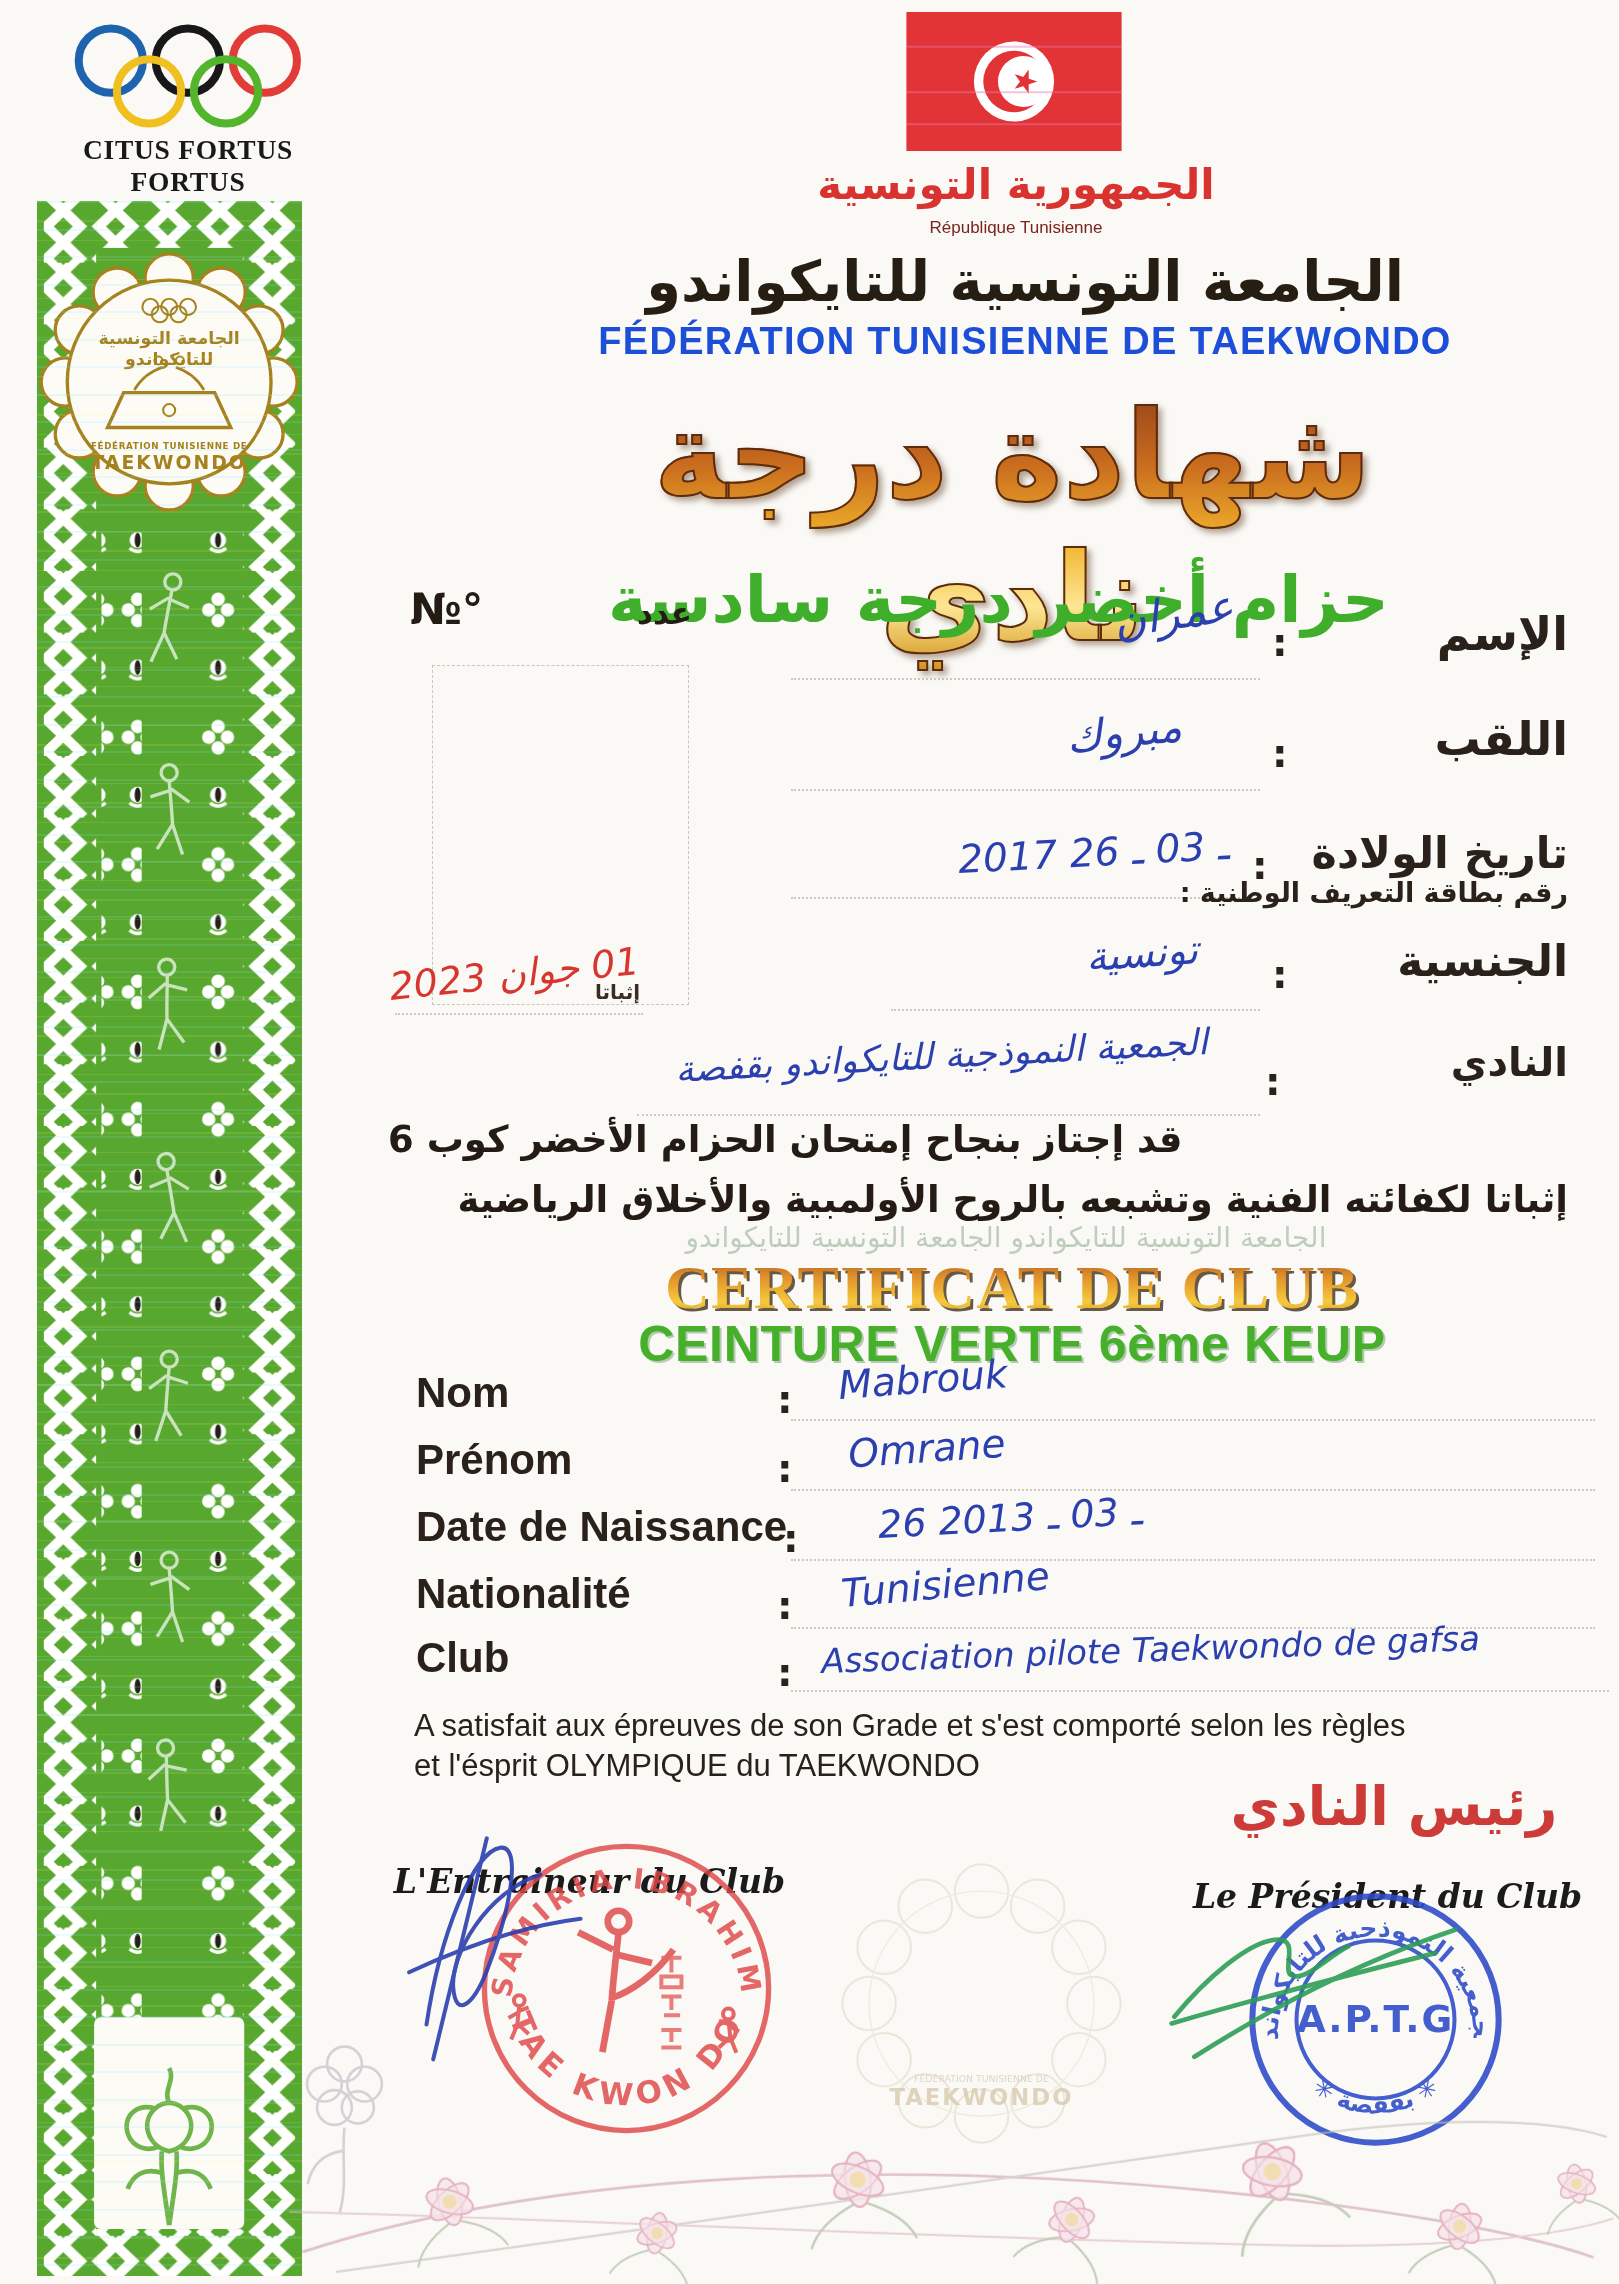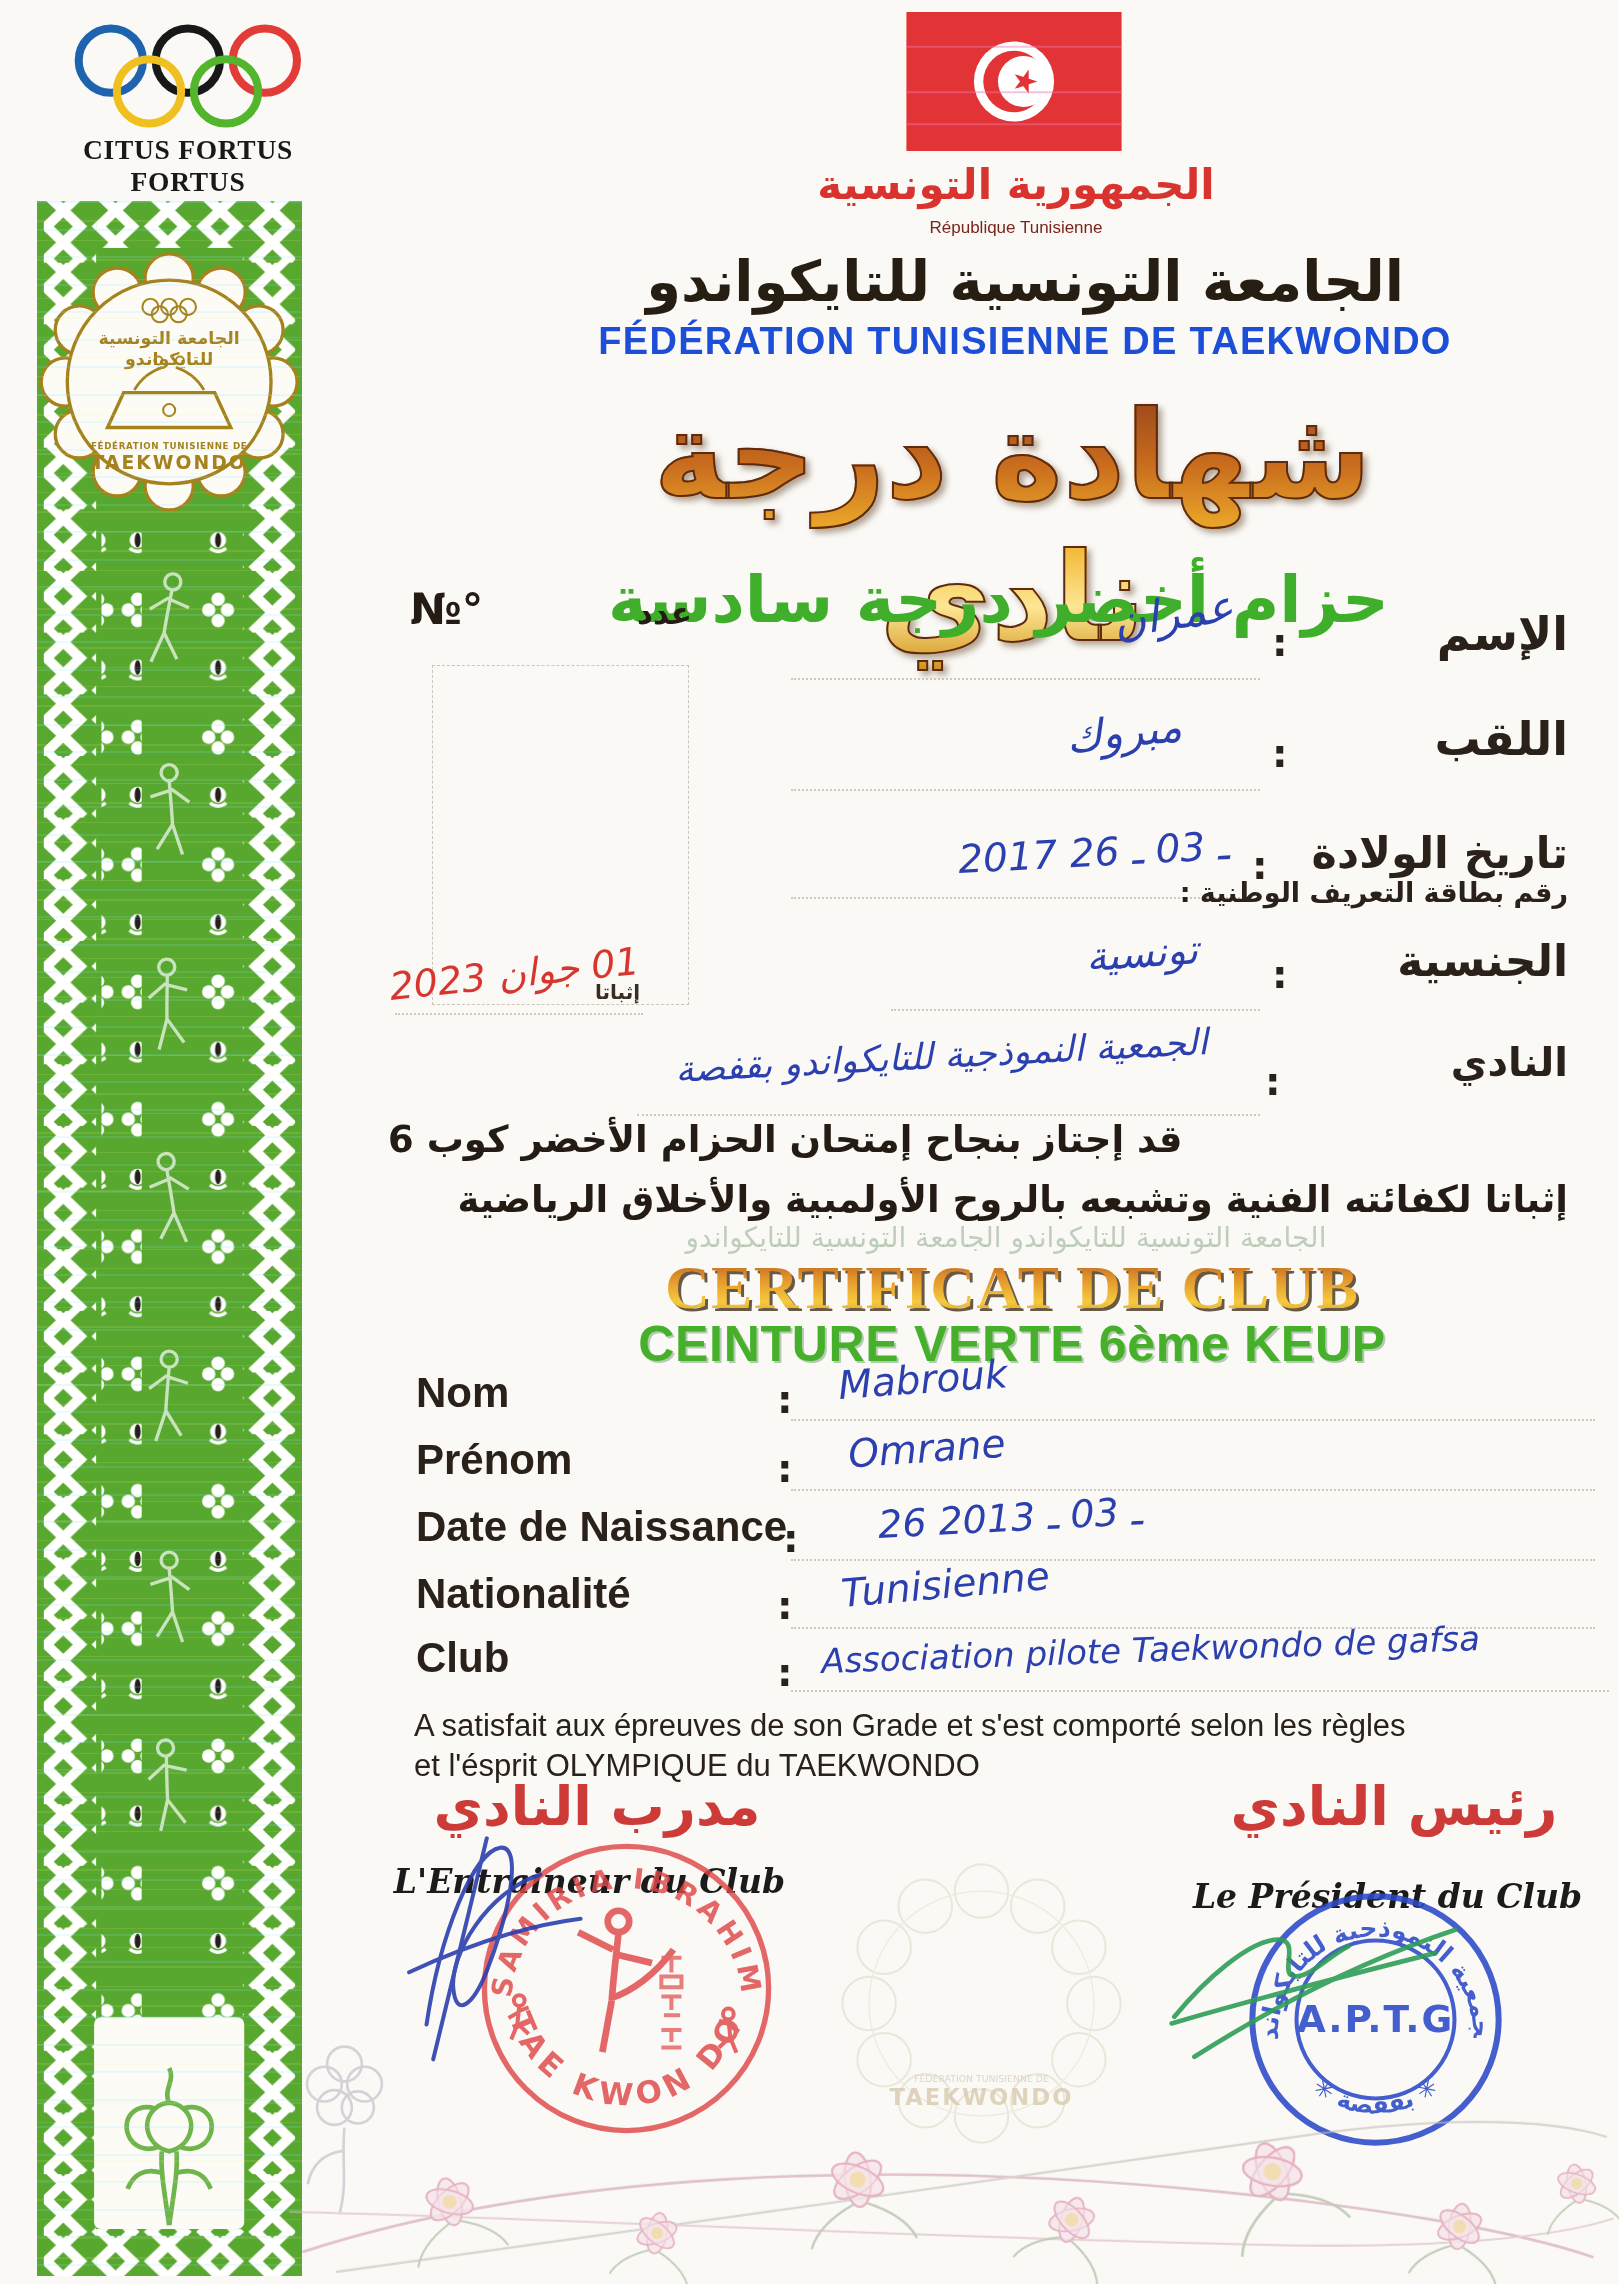--- a/index.html
+++ b/index.html
@@ -238,21 +238,20 @@
   <div class="abs dotline" style="left:791px;top:1627px;width:804px"></div>
 
   <div class="abs fr-label" style="left:416px;top:1634px">Club</div>
   <div class="abs colon" style="left:777px;top:1650px">:</div>
   <div class="abs hw" style="left:821px;top:1627px;width:804px;font-size:34px;transform:rotate(-2deg)">Association pilote Taekwondo de gafsa</div>
   <div class="abs dotline" style="left:791px;top:1690px;width:818px"></div>
 
   <div class="abs fr-stmt" style="left:414px;top:1748px;width:1206px">et l'ésprit  OLYMPIQUE du TAEKWONDO</div>
   <div class="abs fr-stmt" style="left:414px;top:1708px;width:1206px">A satisfait aux épreuves de son Grade et s'est comporté selon les règles</div>
 
-  <div class="abs ctr sig-ar rtl" style="left:389px;top:1775px;width:416px">مدرب النادي</div>
   <div class="abs ctr sig-fr" style="left:375px;top:1862px;width:429px">L'Entraineur du Club</div>
   <div class="abs ctr sig-ar rtl" style="left:1186px;top:1775px;width:416px">رئيس النادي</div>
   <div class="abs ctr sig-fr" style="left:1173px;top:1877px;width:429px">Le Président du Club</div>
 
   <svg class="abs" style="left:841px;top:1863px;opacity:.55" width="281" height="281" viewBox="-210 -210 420 420">
     <g fill="none" stroke="#cdbc9c" stroke-width="3" opacity=".55">
       <circle cx="168" cy="0" r="40"></circle>
         <circle cx="145.5" cy="84" r="40"></circle>
         <circle cx="84" cy="145.5" r="40"></circle>
       <circle cx="0" cy="168" r="40"></circle>

